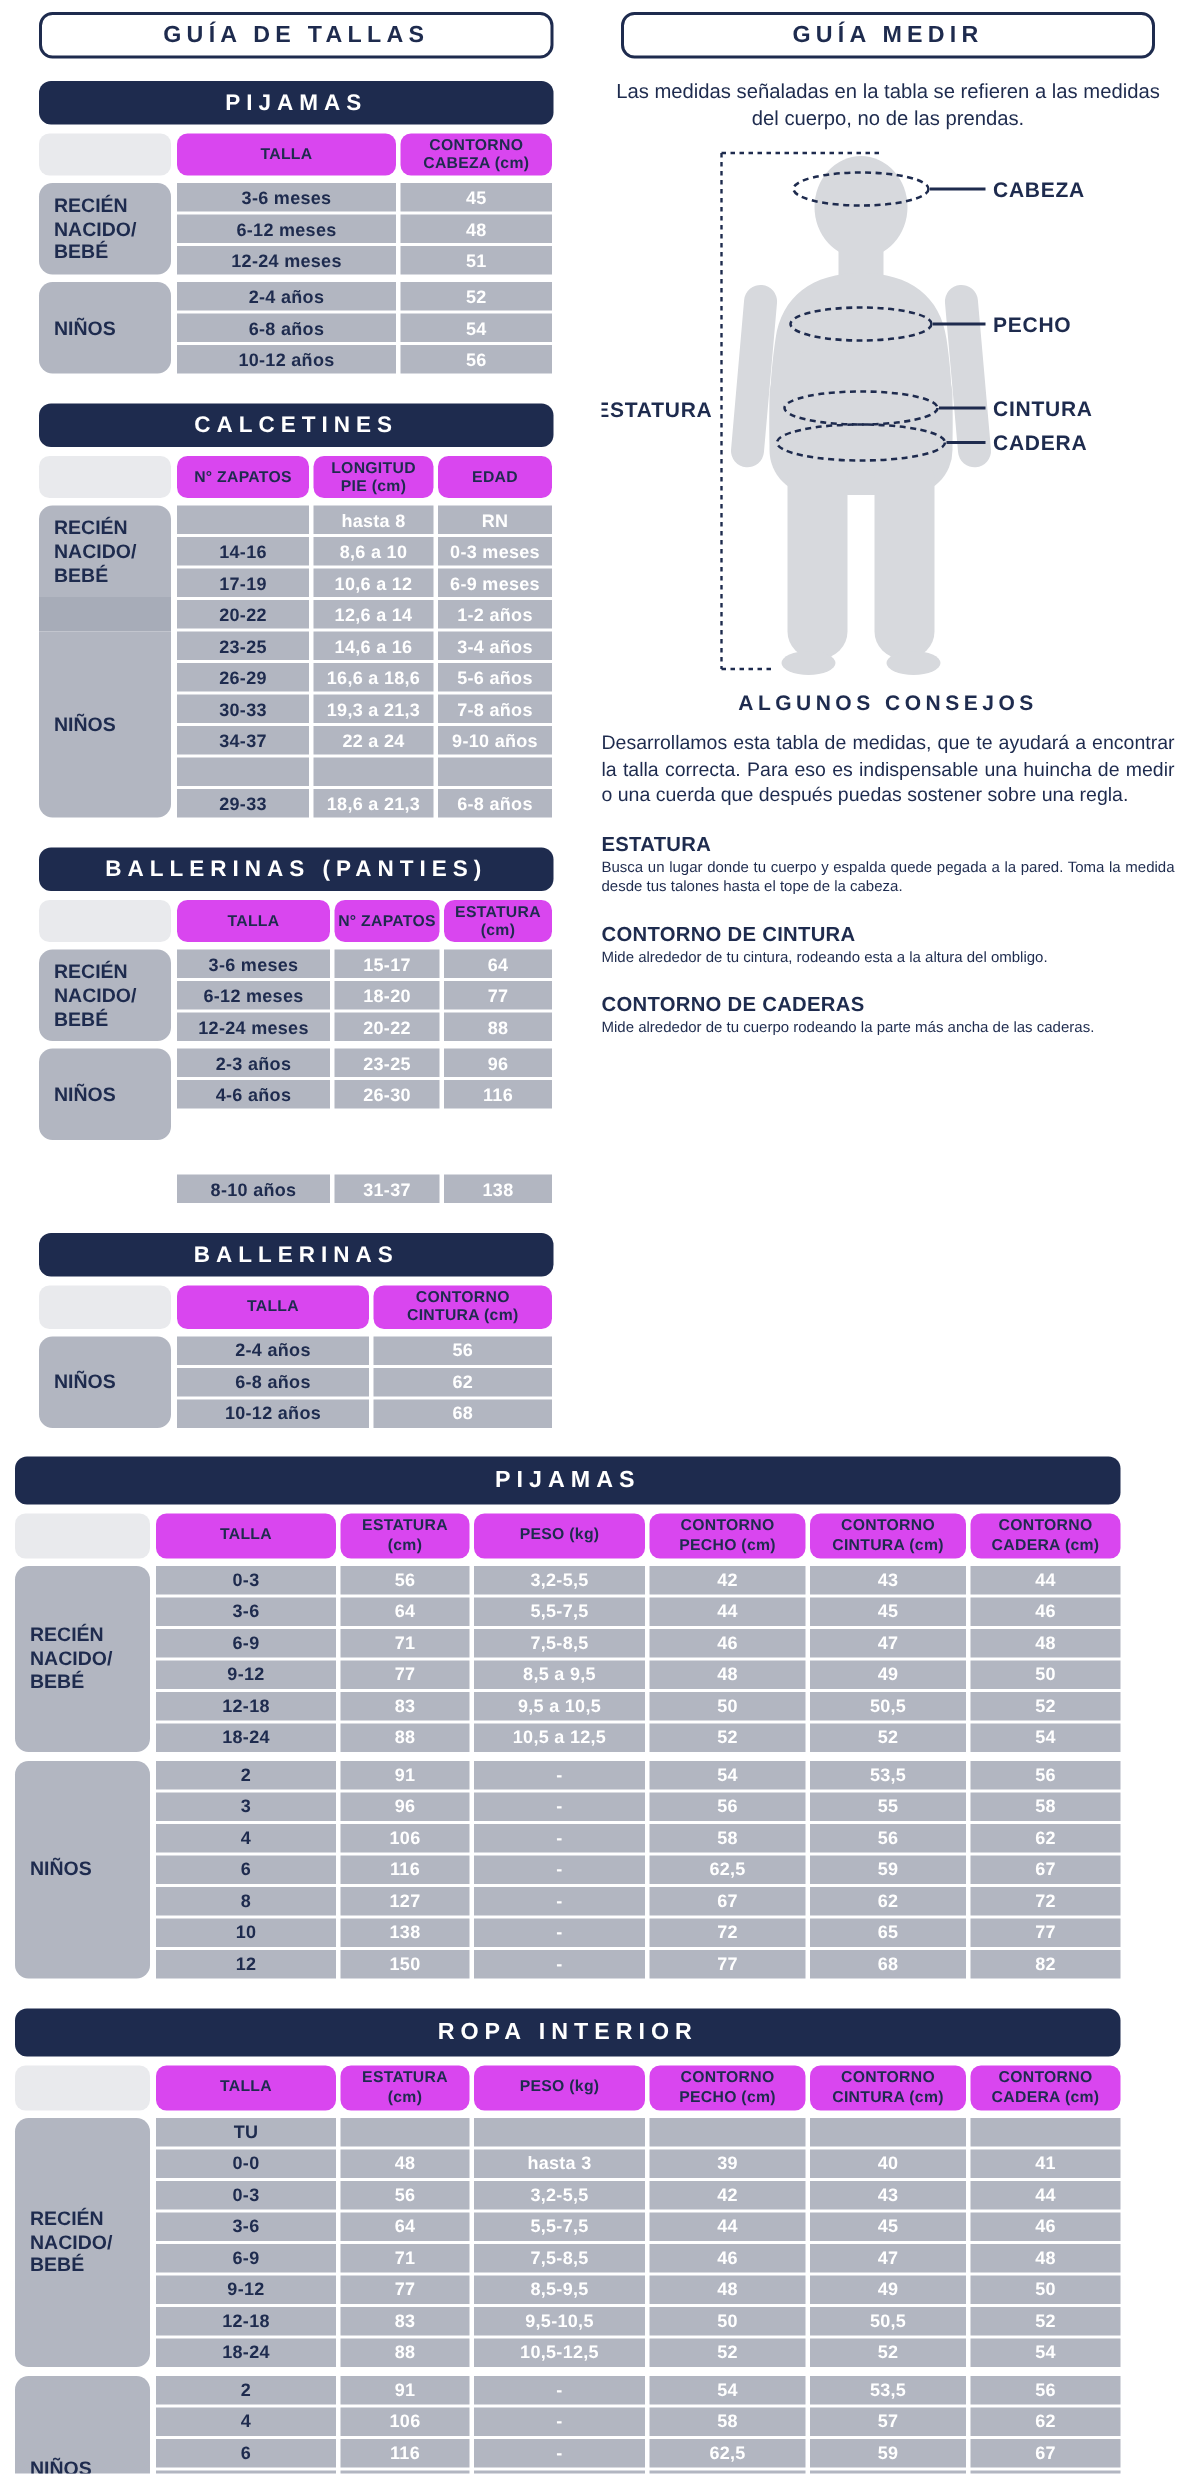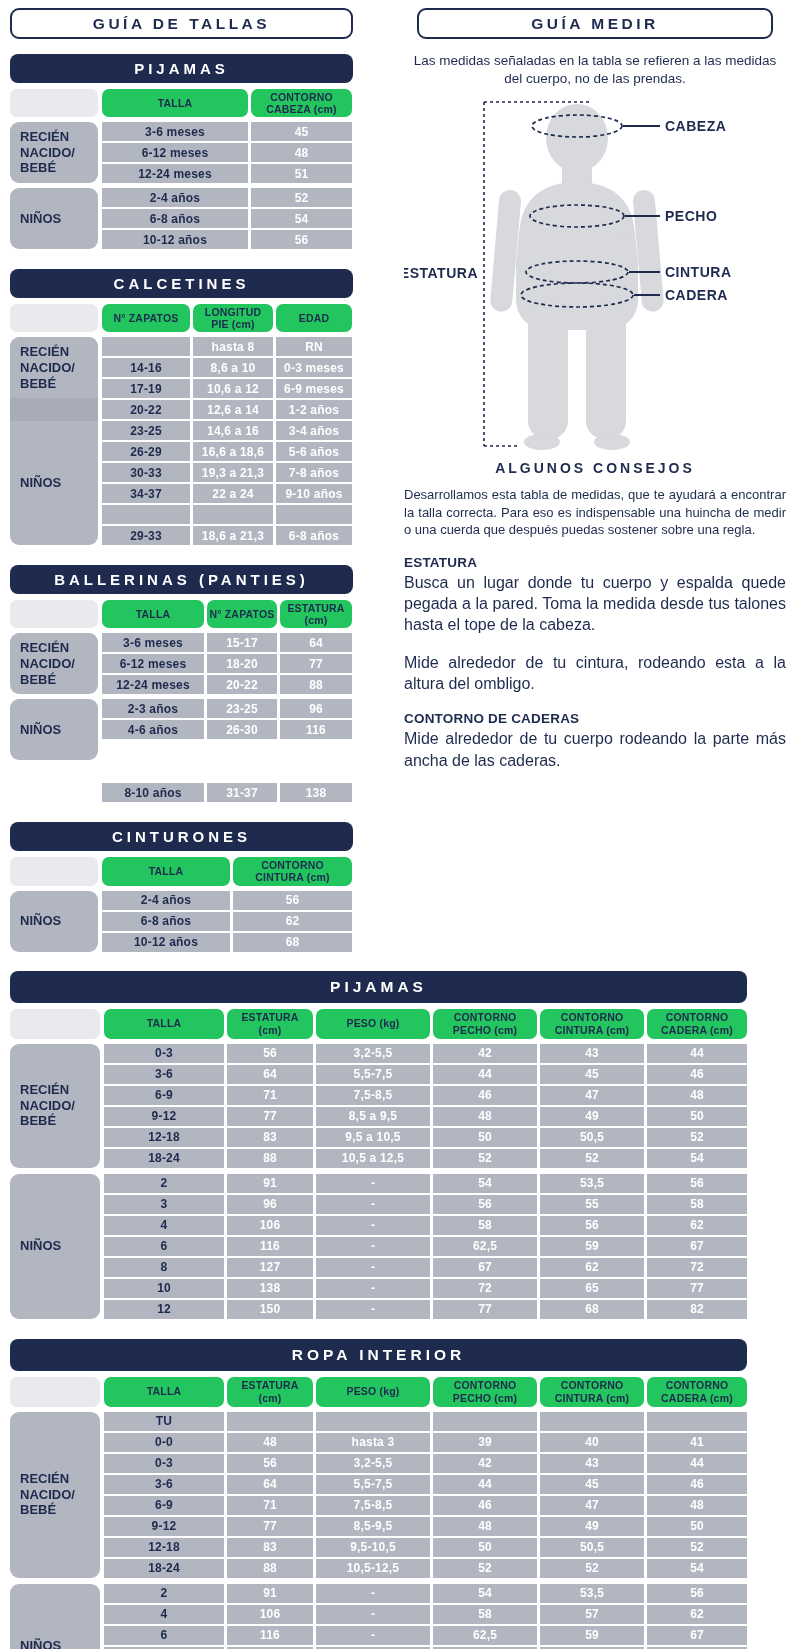--- a/index.html
+++ b/index.html
@@ -1,21 +1,21 @@
 <!DOCTYPE html>
 <html><head>
 <meta charset="utf-8">
 <style>
   * { box-sizing: border-box; margin: 0; padding: 0; }
   html,body { background:#fff; }
   body {
     width:800px; height:1649px; position:relative; overflow:hidden;
     font-family:"Liberation Sans", sans-serif; color:#1E2B4E;
   }
-  .top { display:flex; padding:8px 0 0 10px; gap:51px; }
+  .top { display:flex; padding:8px 0 0 26px; gap:32px; }
   .col-left { width:343px; display:flex; flex-direction:column; }
   .col-right { width:382px; display:flex; flex-direction:column; }
 
   .title-box {
     height:31px; border:2px solid #1E2B4E; border-radius:9px; background:#fff;
     display:flex; align-items:center; justify-content:center;
     font-weight:bold; font-size:15.5px; letter-spacing:3.5px; color:#1E2B4E;
   }
   .col-right .title-box { width:356px; margin:0 auto; }
 
@@ -25,21 +25,21 @@
   .tbl-bar {
     background:#1E2B4E; color:#fff; border-radius:8px; height:29px;
     display:flex; align-items:center; justify-content:center;
     font-weight:bold; font-size:15px; letter-spacing:4px; margin-bottom:6px;
   }
   .wide .tbl-bar { height:32px; font-size:15.5px; }
   .tbl-head { display:flex; gap:4px; margin-bottom:5px; }
   .corner { background:#E9EAED; border-radius:7px; }
   .hrow { display:grid; gap:3px; flex:1; }
   .hcell {
-    background:#22c55e; border-radius:7px; color:#1E2B4E; font-weight:bold;
+    background:#d946ef; border-radius:7px; color:#1E2B4E; font-weight:bold;
     font-size:10.5px; line-height:1.15; letter-spacing:0.2px;
     display:flex; align-items:center; justify-content:center; text-align:center;
     white-space:pre-line; min-height:27px; padding:2px 2px;
   }
   .wide .hcell { min-height:30px; }
   .tbl-body { display:flex; gap:4px; }
   .cat-col { display:flex; flex-direction:column; flex:none; }
   .cat-block { background:#B2B6C1; border-radius:9px; display:flex; align-items:center; flex:none; }
   .cat-block.strip { background:#A7ACB8; }
   .cat-block.r-top { border-radius:9px 9px 0 0; }
@@ -59,21 +59,21 @@
   .cell.talla { color:#1E2B4E; font-weight:bold; }
   .cell.val { color:#fff; font-weight:bold; }
 
   
   .intro { margin-top:13px; text-align:center; font-size:13.5px; line-height:1.35; color:#1E2B4E; }
   .diagram { margin-top:6px; }
   .consejos-title { text-align:center; font-size:14px; font-weight:bold; letter-spacing:3px; margin-top:4px; }
   .consejos { margin-top:10px; font-size:13px; line-height:1.32; text-align:justify; }
   .tip { margin-top:17px; }
   .tip h4 { font-size:13.5px; font-weight:bold; margin-bottom:2px; letter-spacing:0.2px; }
-  .tip p { font-size:16px; line-height:1.32; text-align:justify; }
+  .tip p { font-size:10px; line-height:1.32; text-align:justify; }
 
   svg text { font-family:"Liberation Sans", sans-serif; }
   .svg-label { font-size:14px; font-weight:bold; fill:#1E2B4E; letter-spacing:0.5px; }
 </style>
 </head>
 <body>
 
 <div class="top">
 
   <div class="col-left">
@@ -266,21 +266,21 @@
               <div class="row" style="grid-template-columns: 102px 70px 72px; margin-top: 44px;">
                 <div class="cell talla">8-10 años</div>
                 <div class="cell val">31-37</div>
                 <div class="cell val">138</div>
               </div>
             </div>
           </div>
         </div>
       </section>
     <section class="size-table" style="width: 343px;">
-        <div class="tbl-bar">CINTURONES</div>
+        <div class="tbl-bar">BALLERINAS</div>
         <div class="tbl-head">
           <div class="corner" style="width: 88px;"></div>
           <div class="hrow" style="grid-template-columns: 128px 119px;">
             <div class="hcell">TALLA</div>
             <div class="hcell">CONTORNO
 CINTURA (cm)</div>
           </div>
         </div>
         <div class="tbl-body">
           <div class="cat-col" style="width: 88px;">
@@ -355,20 +355,21 @@
     </svg>
 
     <h3 class="consejos-title">ALGUNOS CONSEJOS</h3>
     <p class="consejos">Desarrollamos esta tabla de medidas, que te ayudará a encontrar la talla correcta. Para eso es indispensable una huincha de medir o una cuerda que después puedas sostener sobre una regla.</p>
 
     <div class="tip">
       <h4>ESTATURA</h4>
       <p>Busca un lugar donde tu cuerpo y espalda quede pegada a la pared. Toma la medida desde tus talones hasta el tope de la cabeza.</p>
     </div>
     <div class="tip">
+      <h4>CONTORNO DE CINTURA</h4>
       <p>Mide alrededor de tu cintura, rodeando esta a la altura del ombligo.</p>
     </div>
     <div class="tip">
       <h4>CONTORNO DE CADERAS</h4>
       <p>Mide alrededor de tu cuerpo rodeando la parte más ancha de las caderas.</p>
     </div>
   </div>
 </div>
 
 <section class="size-table wide" style="width: 737px;">

